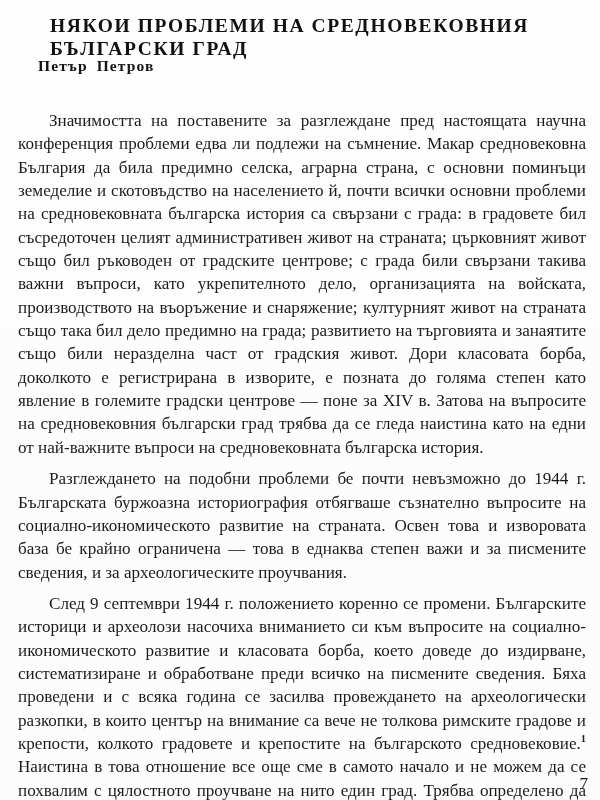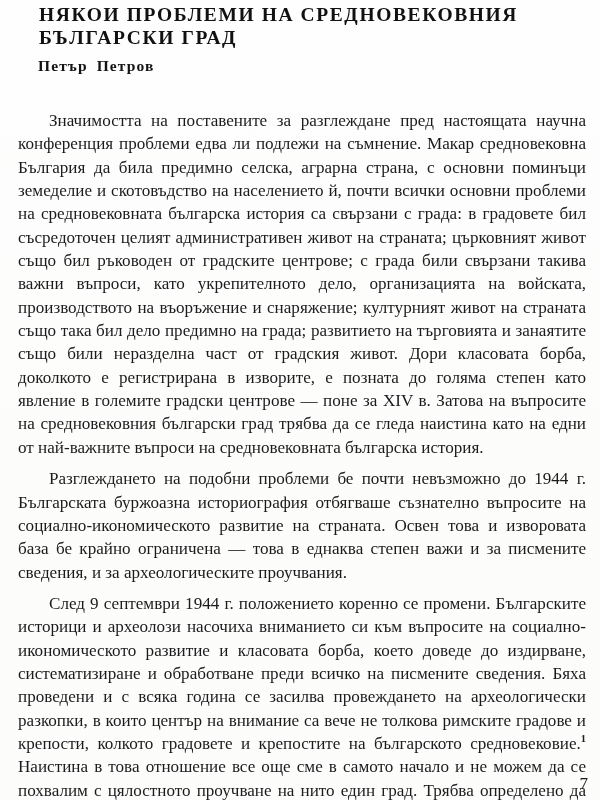--- a/index.html
+++ b/index.html
@@ -22,21 +22,21 @@
 
   
   .title-block {
     position: absolute;
     left: 38px;
     top: 2px;
     width: 530px;
   }
 
   .doc-title {
-    margin: 1px;
+    margin: 12px;
     font-size: 19.5px;
     line-height: 23px;
     font-weight: bold;
     letter-spacing: 1.6px;
     text-transform: uppercase;
     color: #111111;
     font-family: "Liberation Serif", "DejaVu Serif", serif;
     white-space: pre-line;
   }
 

